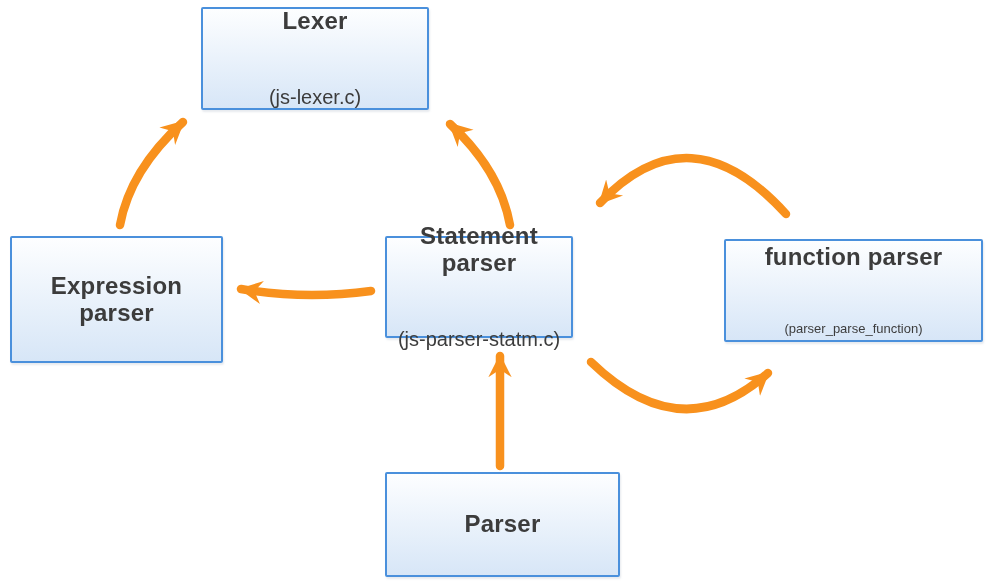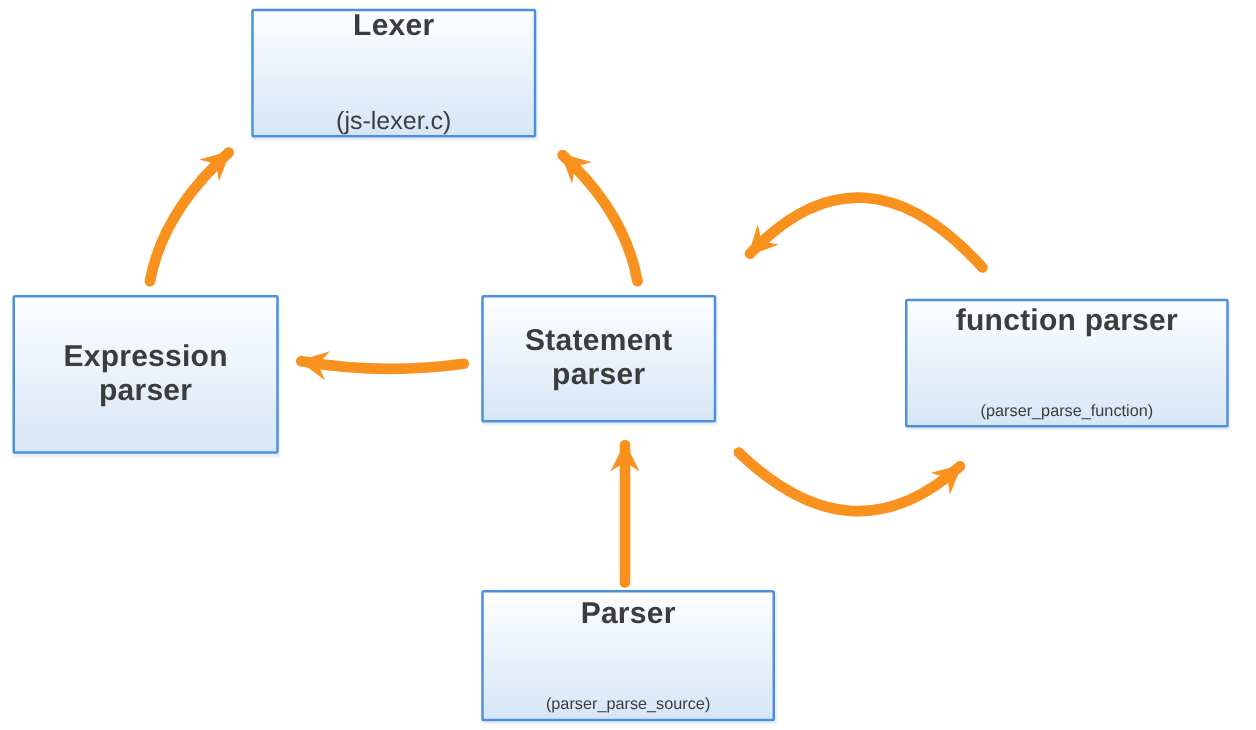--- a/index.html
+++ b/index.html
@@ -90,25 +90,25 @@
   </div>
 
   <div class="node" id="node-expression-parser">
     <span class="title">Expression
 parser</span>
   </div>
 
   <div class="node" id="node-statement-parser">
     <span class="title">Statement
 parser</span>
+    <span class="subtitle">(js-parser-statm.c)</span>
   </div>
 
   <div class="node" id="node-function-parser">
     <span class="title">function parser</span>
     <span class="subtitle">(parser_parse_function)</span>
   </div>
 
   <div class="node" id="node-parser">
     <span class="title">Parser</span>
-    <span class="subtitle">(parser_parse_source)</span>
   </div>
 
 </div>
 
 </body></html>

